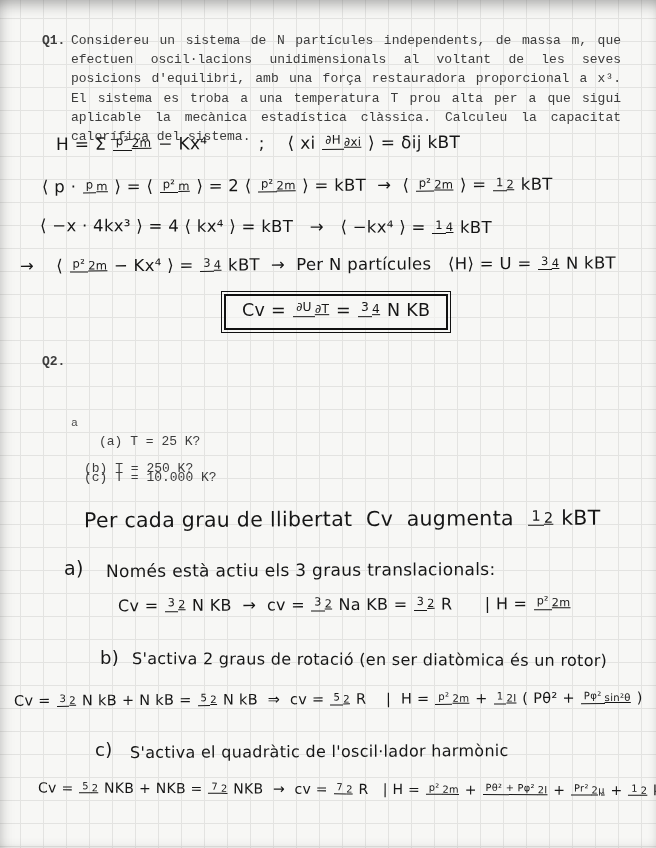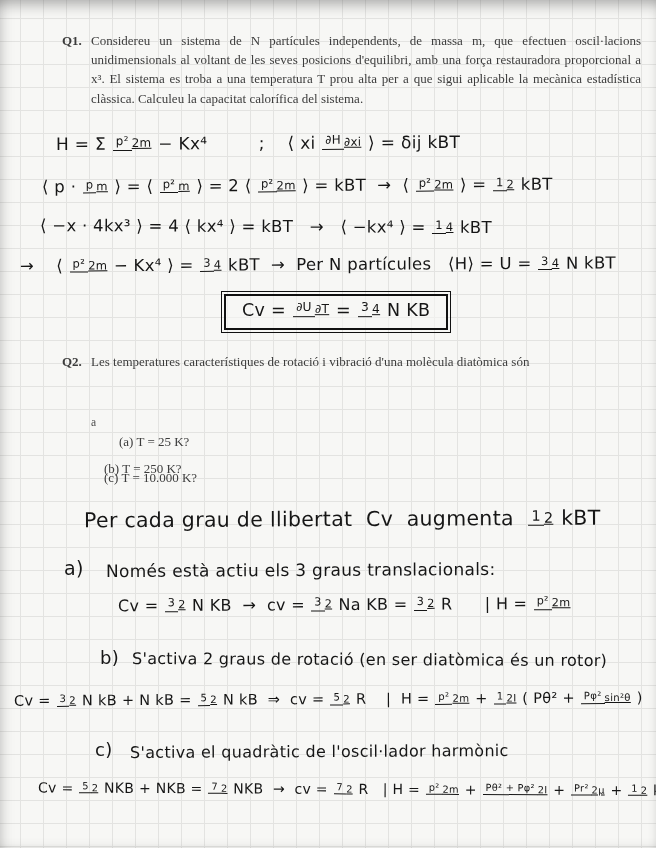--- a/index.html
+++ b/index.html
@@ -20,25 +20,24 @@
     background-position:-3px -5px;
     box-shadow:
       inset 0 16px 14px -12px rgba(90,90,90,.5),
       inset 14px 0 12px -12px rgba(110,110,110,.35),
       inset 0 -10px 10px -10px rgba(120,120,120,.25),
       inset -8px 0 8px -8px rgba(120,120,120,.2);
   }
   
   .print{
     position:absolute;
-    font-family:Liberation Serif, serif;
+    font-family:Liberation Mono, monospace;
     color:#3c3c3c;
     font-size:13px;
     line-height:19.2px;
-    margin-left:20px;
   }
   .print.block{ text-align:justify; }
   .print.bold{ font-weight:bold; }
   .print.small{ font-size:11.5px; line-height:15.5px; color:#4a4a4a; }
   
   .hw{
     position:absolute;
     font-family:"DejaVu Sans",sans-serif;
     color:#161616;
     white-space:pre;
@@ -82,21 +81,20 @@
   <div class="hw tilt-a" style="left:56px;top:133px;font-size:17px;">H = Σ <span class="frac"><span class="num">p²</span><span class="den">2m</span></span> − Kx⁴         ;    ⟨ xi <span class="frac"><span class="num">∂H</span><span class="den">∂xi</span></span> ⟩ = δij kBT</div>
   <div class="hw tilt-a" style="left:42px;top:176px;font-size:16.5px;">⟨ p · <span class="frac"><span class="num">p</span><span class="den">m</span></span> ⟩ = ⟨ <span class="frac"><span class="num">p²</span><span class="den">m</span></span> ⟩ = 2 ⟨ <span class="frac"><span class="num">p²</span><span class="den">2m</span></span> ⟩ = kBT  →  ⟨ <span class="frac"><span class="num">p²</span><span class="den">2m</span></span> ⟩ = <span class="frac"><span class="num">1</span><span class="den">2</span></span> kBT</div>
   <div class="hw tilt-b" style="left:40px;top:217px;font-size:16.5px;">⟨ −x · 4kx³ ⟩ = 4 ⟨ kx⁴ ⟩ = kBT   →   ⟨ −kx⁴ ⟩ = <span class="frac"><span class="num">1</span><span class="den">4</span></span> kBT</div>
   <div class="hw tilt-a" style="left:20px;top:255px;font-size:16.5px;">→    ⟨ <span class="frac"><span class="num">p²</span><span class="den">2m</span></span> − Kx⁴ ⟩ = <span class="frac"><span class="num">3</span><span class="den">4</span></span> kBT  →  Per N partícules   ⟨H⟩ = U = <span class="frac"><span class="num">3</span><span class="den">4</span></span> N kBT</div>
 
   <div class="result-box">
     <span class="hw" style="position:static;font-size:17.5px;">Cv = <span class="frac"><span class="num">∂U</span><span class="den">∂T</span></span> = <span class="frac"><span class="num">3</span><span class="den">4</span></span> N KB</span>
   </div>
 
   <div class="print bold" style="left:42px;top:352px;text-align:right;">Q2.</div>
-  <div class="print block" style="left:71px;top:352px;width:550px;">Les temperatures característiques de rotació i vibració d'una molècula diatòmica són</div>
   <div class="print small" style="left:71px;top:415px;">a</div>
 
   <div class="print" style="left:99px;top:432px;">(a) T = 25 K?</div>
   <div class="print" style="left:84px;top:459px;">(b) T = 250 K?</div>
   <div class="print" style="left:84px;top:468px;text-align:center;">(c) T = 10.000 K?</div>
 
   <div class="hw tilt-a" style="left:84px;top:507px;font-size:20.5px;">Per cada grau de llibertat  Cv  augmenta  <span class="frac"><span class="num">1</span><span class="den">2</span></span> kBT</div>
 
   <div class="hw" style="left:64px;top:557px;font-size:19px;">a)</div>
   <div class="hw tilt-a" style="left:106px;top:560px;font-size:17px;">Només està actiu els 3 graus translacionals:</div>

